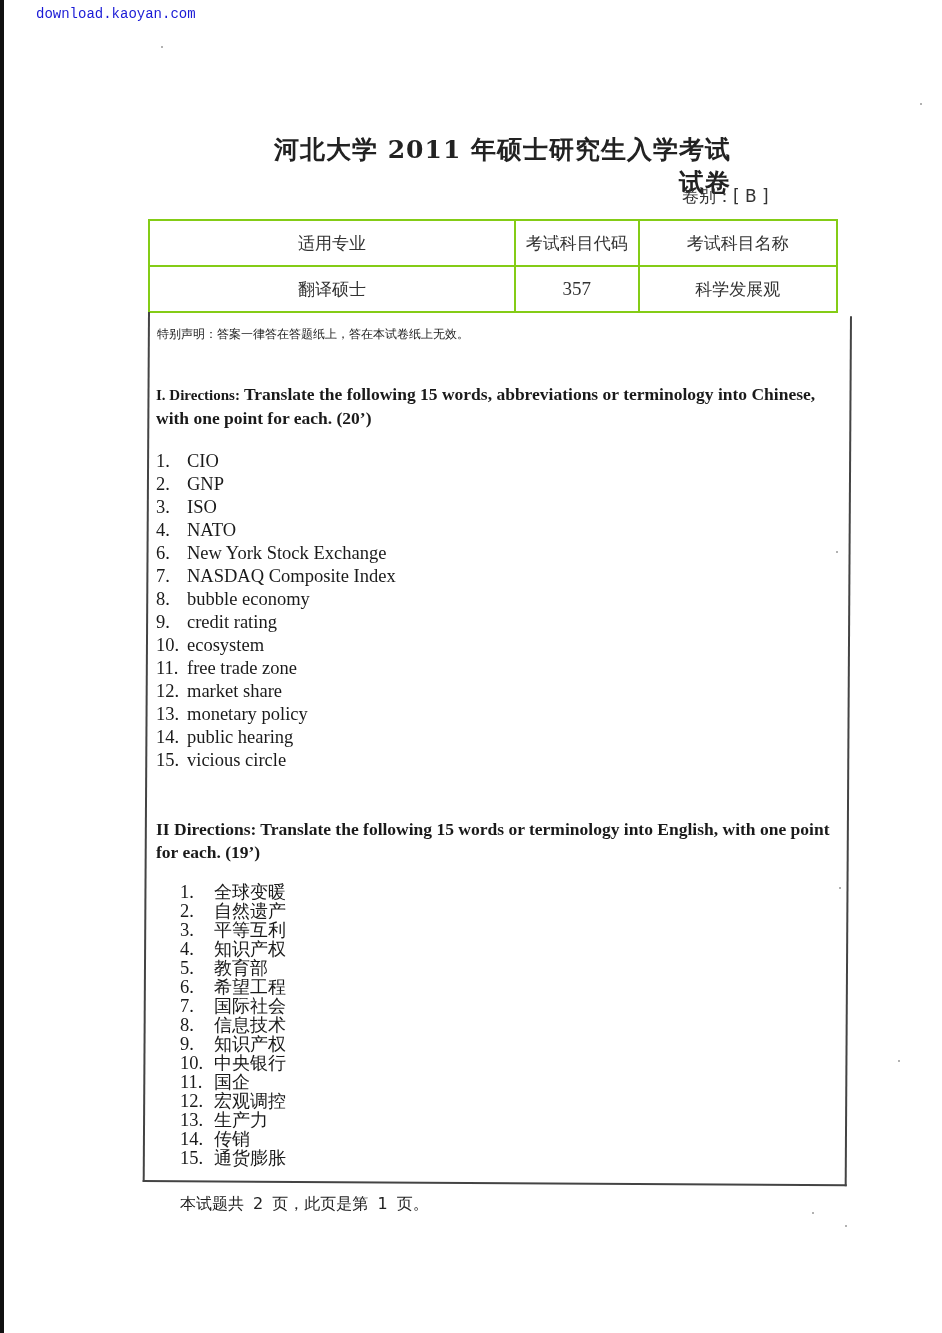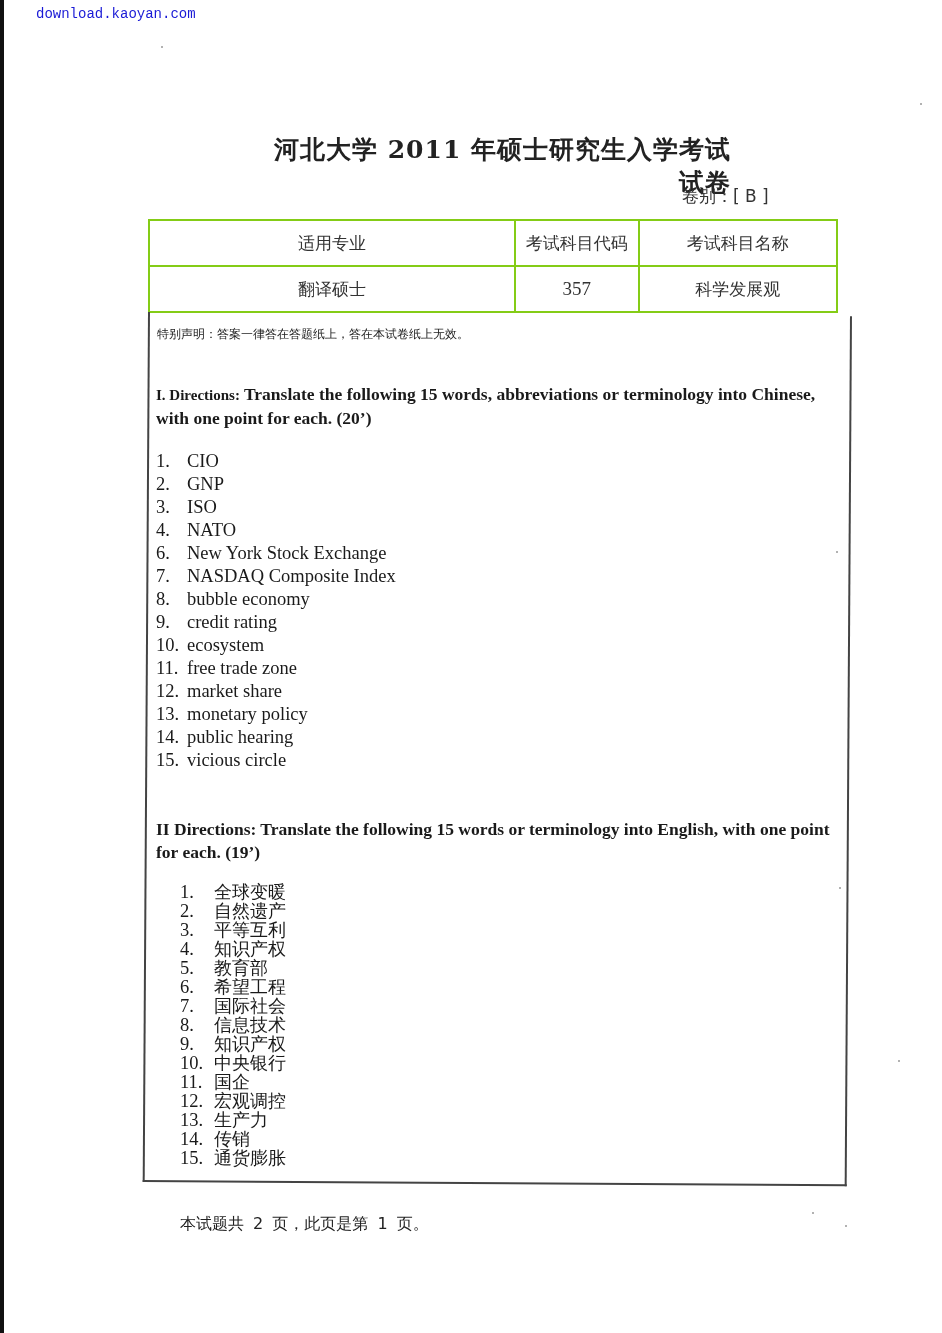--- a/index.html
+++ b/index.html
@@ -134,21 +134,20 @@
       font-family: "DejaVu Sans", sans-serif;
       font-size: 18px;
     }
     .footer {
       position: absolute;
       left: 180px; top: 1194px;
       font-family: "DejaVu Sans", sans-serif;
       font-size: 16px;
       color: #222;
       word-spacing: 4px;
-      margin-top: 20px;
     }
     .speck {
       position: absolute;
       width: 2px; height: 2px;
       background: #999;
       border-radius: 1px;
     }
   </style>
 </head>
 <body>

